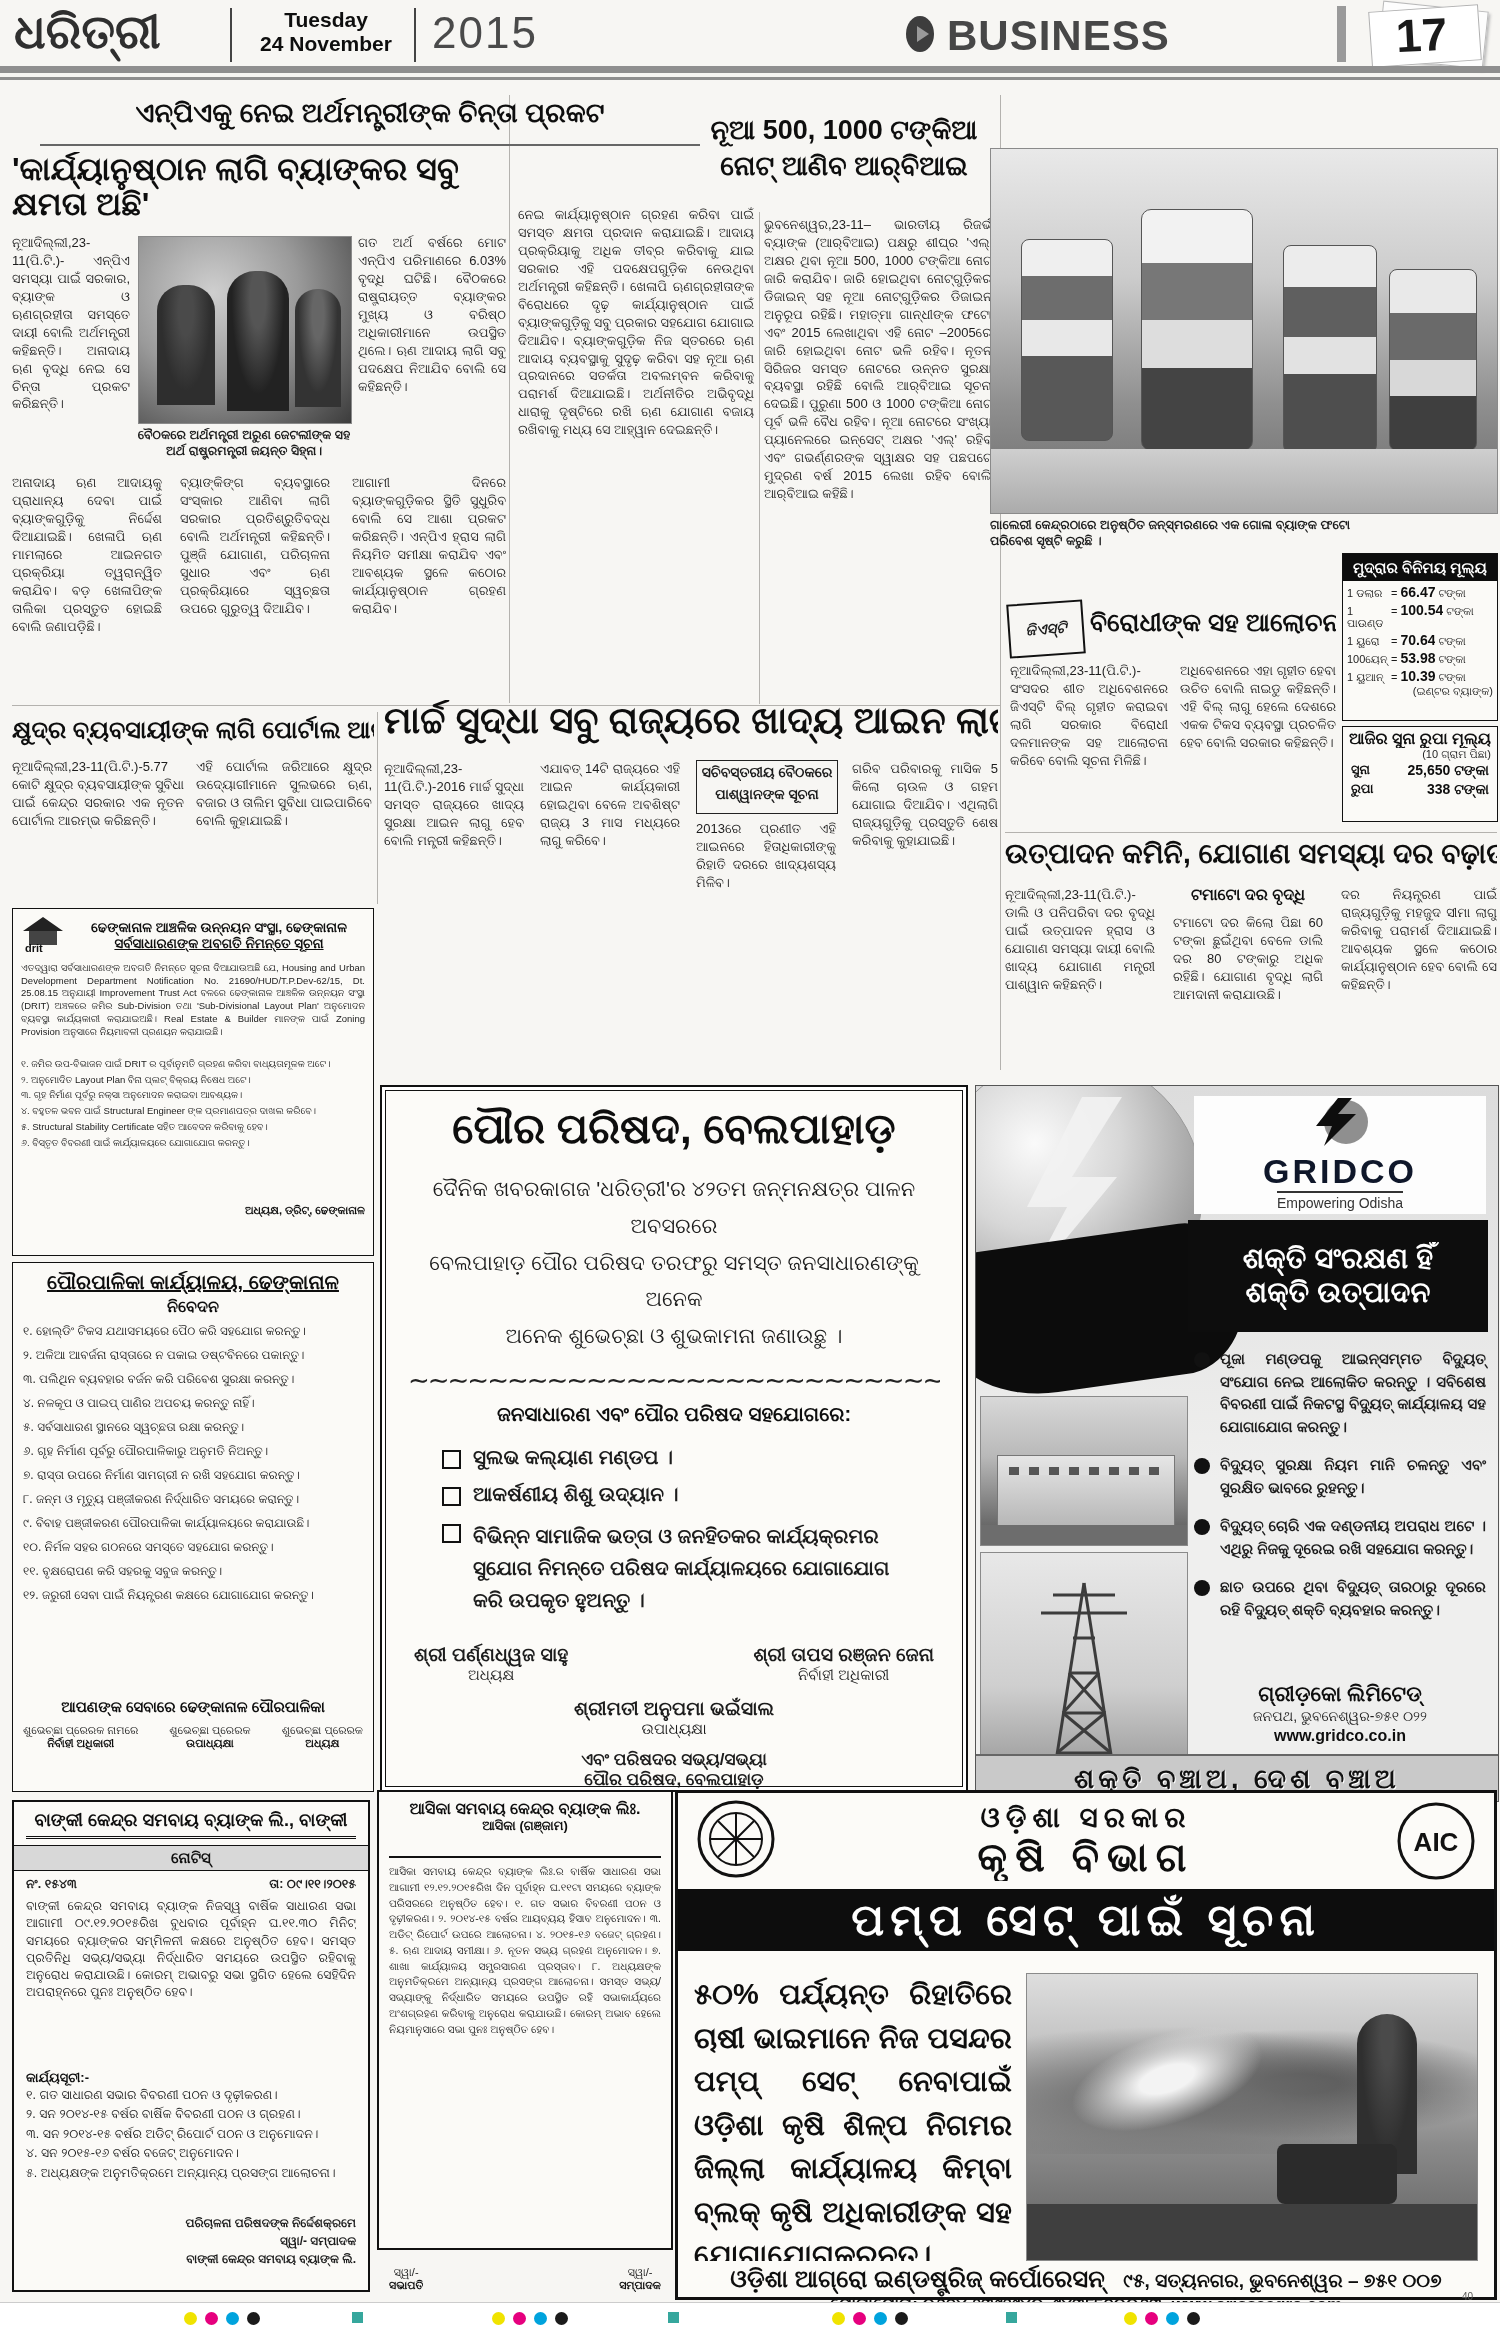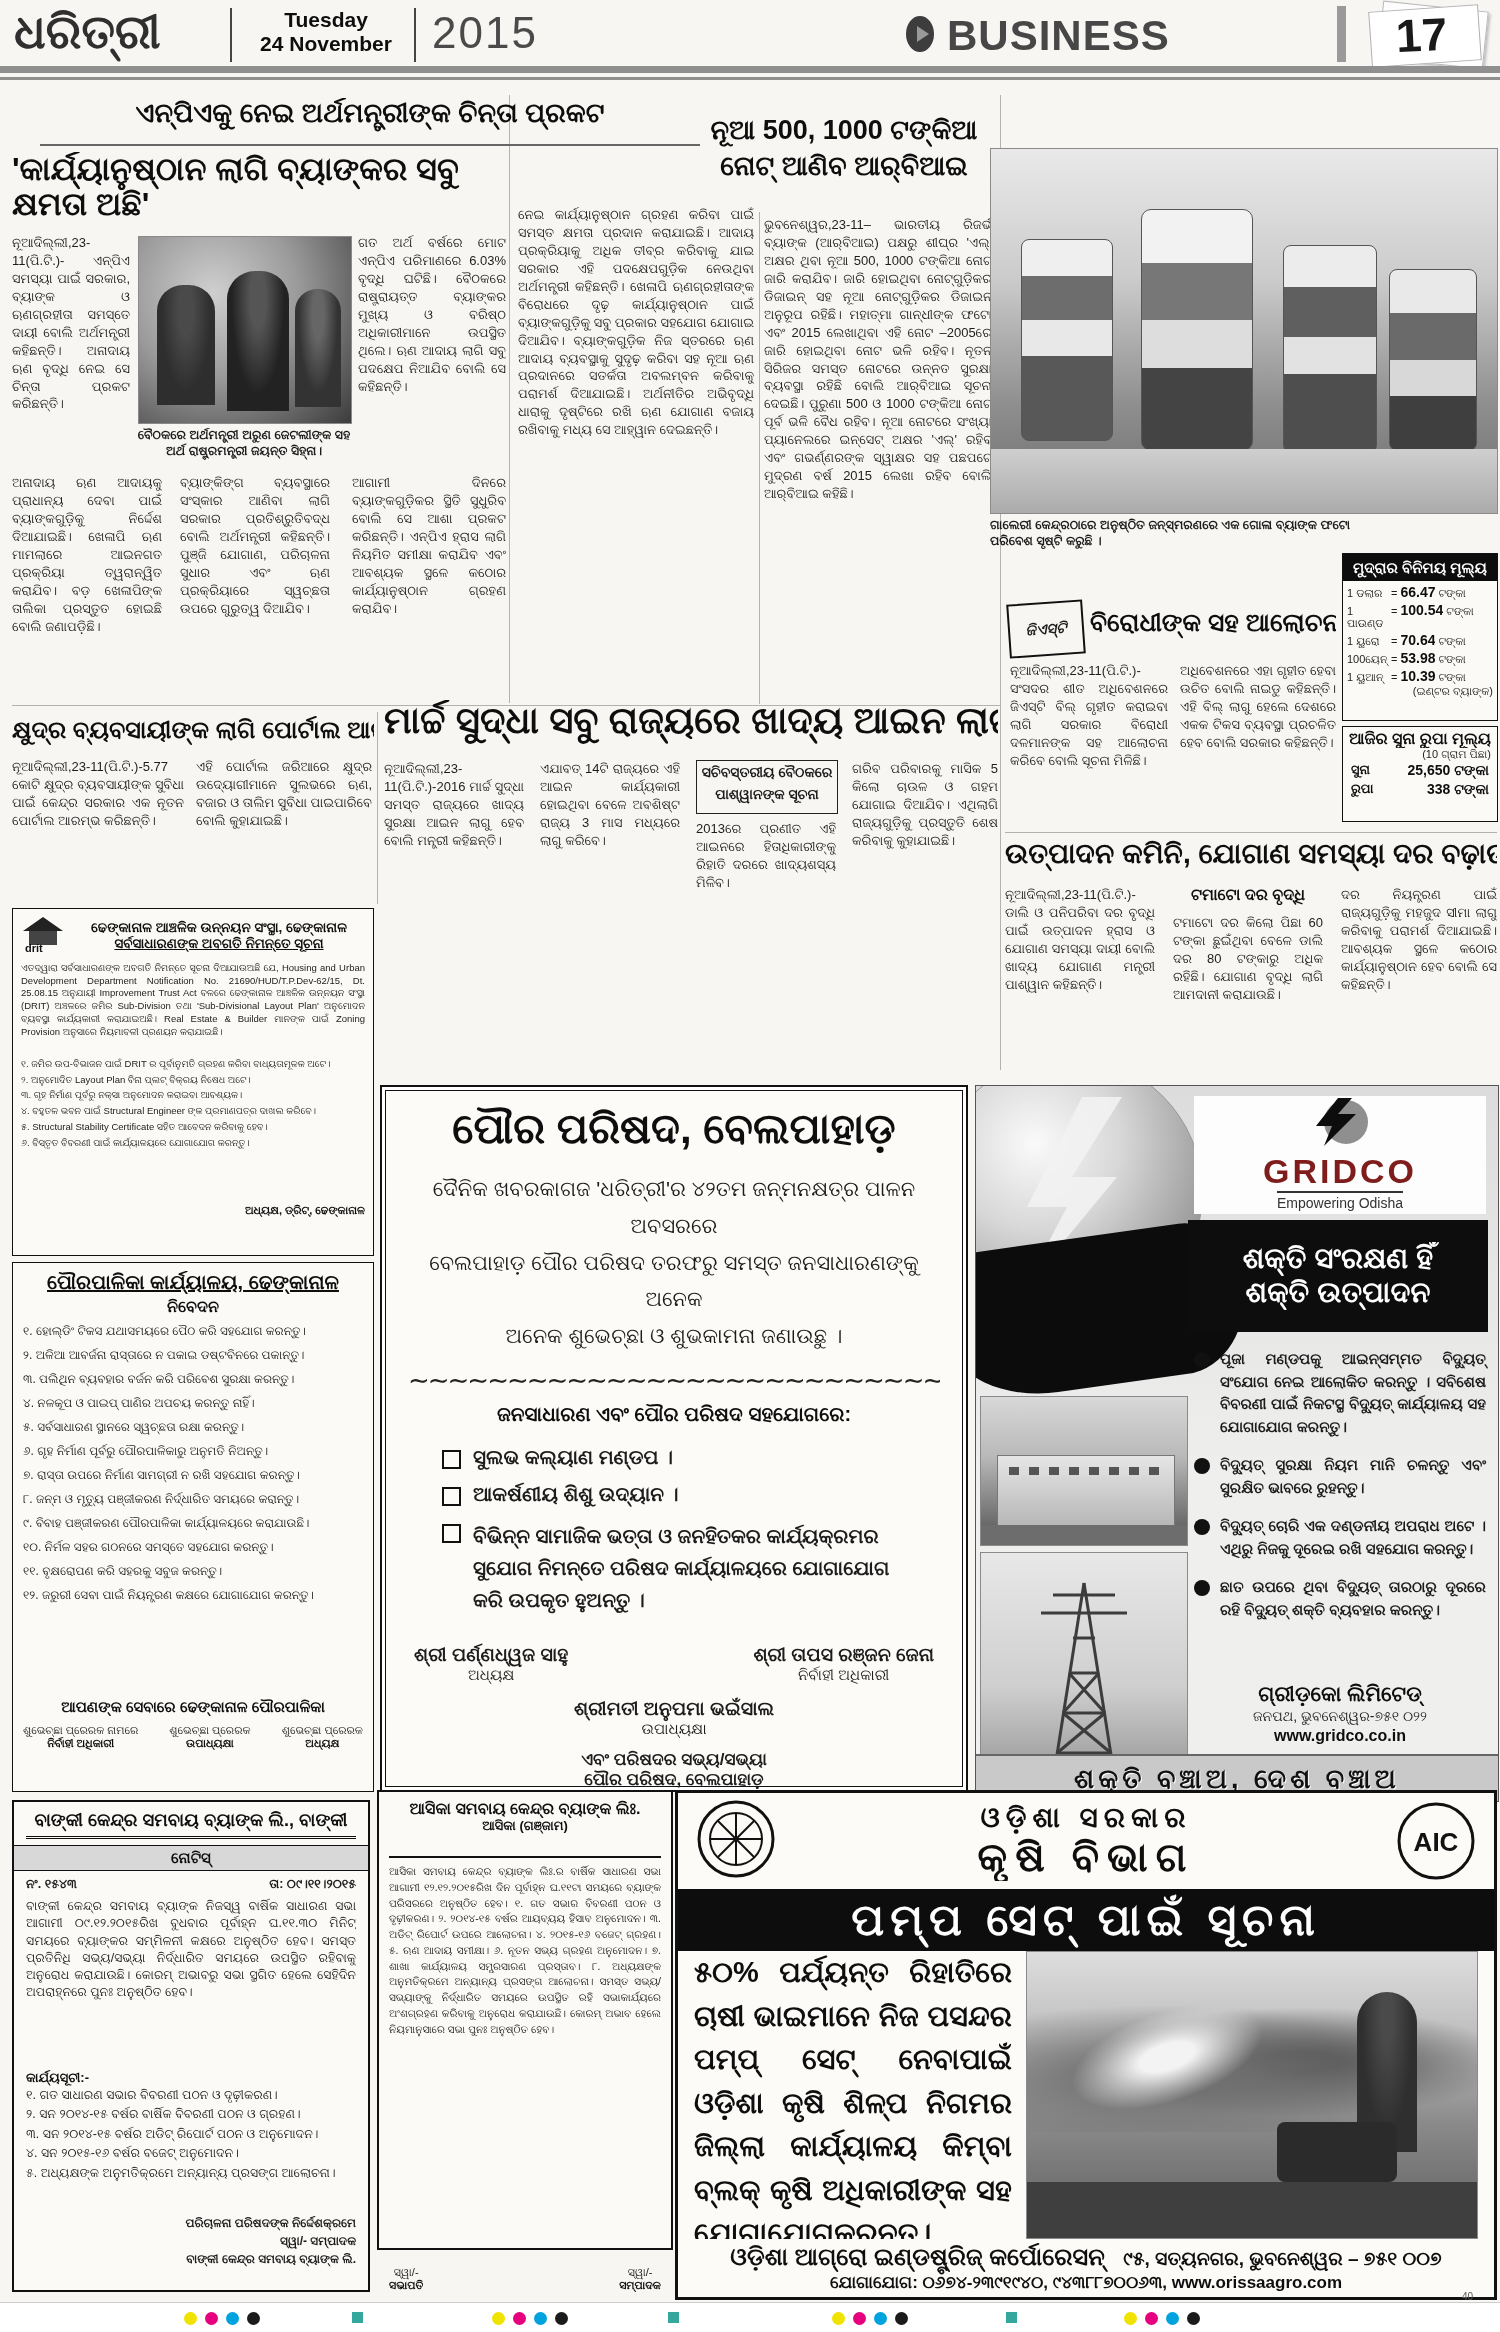--- a/index.html
+++ b/index.html
@@ -281,21 +281,21 @@
         </svg>
     </div>
     <div class="abs" style="left:-30px;top:150px;width:300px;height:150px;background:#0c0c0c;border-radius:0 75px 90px 45%/0 90px 110px 60%;transform:rotate(-8deg);"></div>
     <div class="abs" style="left:218px;top:10px;width:292px;height:118px;background:#fdfdfd;text-align:center;">
       <span>
         <svg width="64" height="52" viewBox="0 0 64 52">
             <circle cx="38" cy="26" r="22" fill="#8f8f8f"></circle>
             <polygon points="30,2 8,30 24,30 16,50 48,18 30,18 44,2" fill="#0d0d0d"></polygon>
           </svg>
       </span>
-      <div class="hl" style="font-size:34px;letter-spacing:3px;color:#7f1d1d;">GRIDCO</div>
+      <div class="hl" style="font-size:34px;letter-spacing:3px;color:#0f172a;">GRIDCO</div>
       <div style="font-size:14px;border-top:2px solid #333;display:inline-block;padding-top:2px;color:#333;">Empowering Odisha</div>
     </div>
     <div class="abs blackbar ctr" style="left:212px;top:134px;width:300px;height:112px;display:flex;flex-direction:column;justify-content:center;">
       <div class="hl" style="font-size:29px;color:#fff;">ଶକ୍ତି ସଂରକ୍ଷଣ ହିଁ</div>
       <div class="hl" style="font-size:29px;color:#fff;">ଶକ୍ତି ଉତ୍ପାଦନ</div>
     </div>
     <div class="abs" style="left:218px;top:262px;width:292px;height:328px;">
       <div class="gbullet">
           <span class="b"></span>
           <span>ପୂଜା ମଣ୍ଡପକୁ ଆଇନ୍‌ସମ୍ମତ ବିଦ୍ୟୁତ୍ ସଂଯୋଗ ନେଇ ଆଲୋକିତ କରନ୍ତୁ । ସବିଶେଷ ବିବରଣୀ ପାଇଁ ନିକଟସ୍ଥ ବିଦ୍ୟୁତ୍ କାର୍ଯ୍ୟାଳୟ ସହ ଯୋଗାଯୋଗ କରନ୍ତୁ।</span>
@@ -404,21 +404,21 @@
         <div class="hl" style="font-size:40px;letter-spacing:8px;">କୃଷି ବିଭାଗ</div>
       </div>
       <span style="position:relative;display:inline-block;width:80px;height:80px;">
         <svg width="80" height="80" viewBox="0 0 80 80">
             <circle cx="40" cy="40" r="37" fill="none" stroke="#111" stroke-width="3"></circle>
             <text x="40" y="50" font-size="26" font-weight="bold" text-anchor="middle" fill="#111" font-family="Liberation Sans,sans-serif">AIC</text>
           </svg>
       </span>
     </div>
     <div class="blackbar ctr hl" style="height:62px;font-size:44px;line-height:62px;letter-spacing:6px;overflow:hidden;">ପମ୍ପ ସେଟ୍ ପାଇଁ ସୂଚନା</div>
-    <div style="display:flex;padding:0 16px 0 16px;">
+    <div style="display:flex;padding:22px 16px 0 16px;">
       <div class="hl" style="width:322px;font-size:29px;line-height:1.5;text-align:justify;height:288px;overflow:hidden;">୫୦% ପର୍ଯ୍ୟନ୍ତ ରିହାତିରେ ଚାଷୀ ଭାଇମାନେ ନିଜ ପସନ୍ଦର ପମ୍ପ୍ ସେଟ୍ ନେବାପାଇଁ ଓଡ଼ିଶା କୃଷି ଶିଳ୍ପ ନିଗମର ଜିଲ୍ଲା କାର୍ଯ୍ୟାଳୟ କିମ୍ବା ବ୍ଲକ୍ କୃଷି ଅଧିକାରୀଙ୍କ ସହ ଯୋଗାଯୋଗକରନ୍ତୁ।</div>
       <div class="photo" style="margin-left:14px;width:456px;height:286px;background:linear-gradient(180deg,#dedede 0%,#bdbdbd 30%,#8a8a8a 60%,#5d5d5d 100%);position:relative;overflow:hidden;">
         <div class="abs" style="left:0;top:40px;width:456px;height:140px;background:radial-gradient(ellipse at 30% 60%,#6f6f6f 10%,transparent 60%),radial-gradient(ellipse at 60% 50%,#565656 10%,transparent 55%);"></div>
         <div class="abs" style="left:40px;top:60px;width:200px;height:90px;background:radial-gradient(ellipse at 50% 50%,#f3f3f3 20%,transparent 70%);transform:rotate(-18deg);"></div>
         <div class="abs" style="left:330px;top:40px;width:60px;height:160px;background:radial-gradient(ellipse at 50% 15%,#4a4a4a 14%,#2f2f2f 60%);border-radius:30px 30px 0 0;"></div>
         <div class="abs" style="left:250px;top:170px;width:120px;height:60px;background:#2b2b2b;border-radius:8px;"></div>
         <div class="abs" style="left:0;top:230px;width:456px;height:56px;background:#3f3f3f;"></div>
       </div>
     </div>
     <div class="ctr" style="margin-top:4px;">

